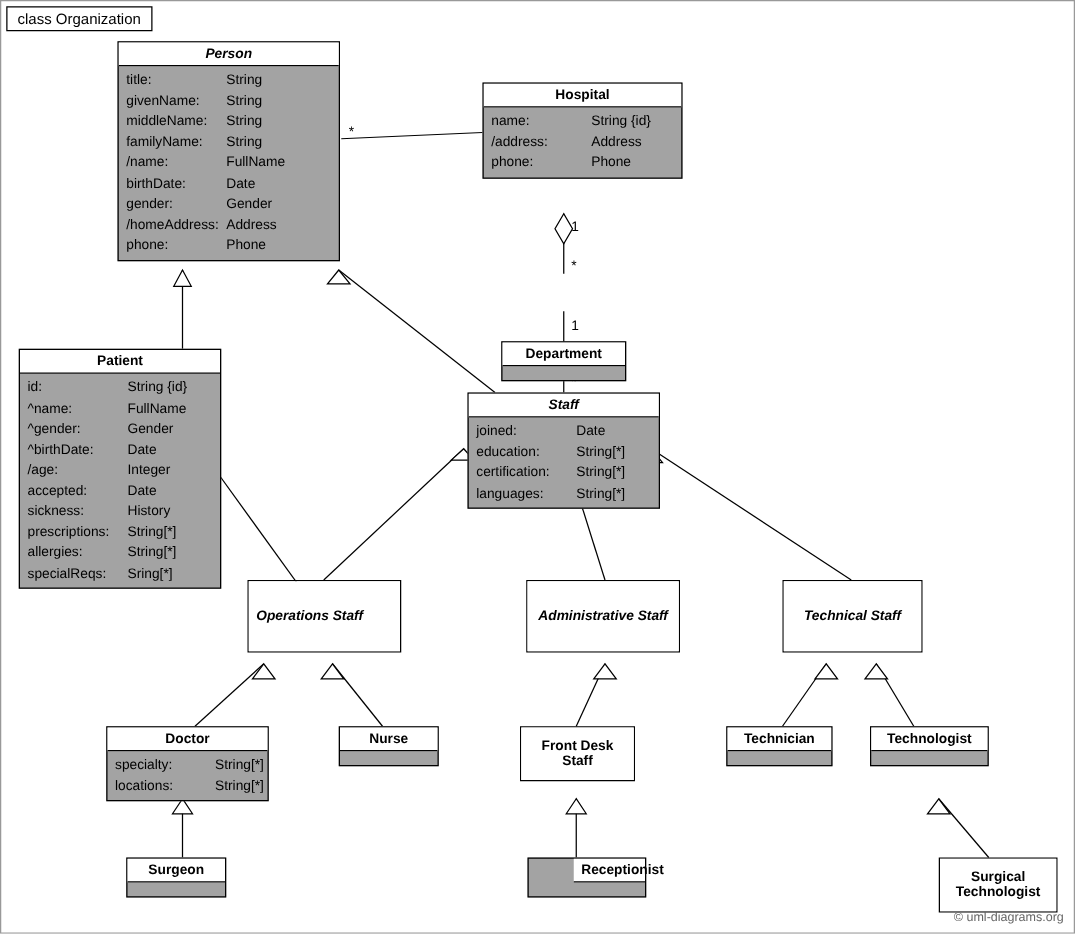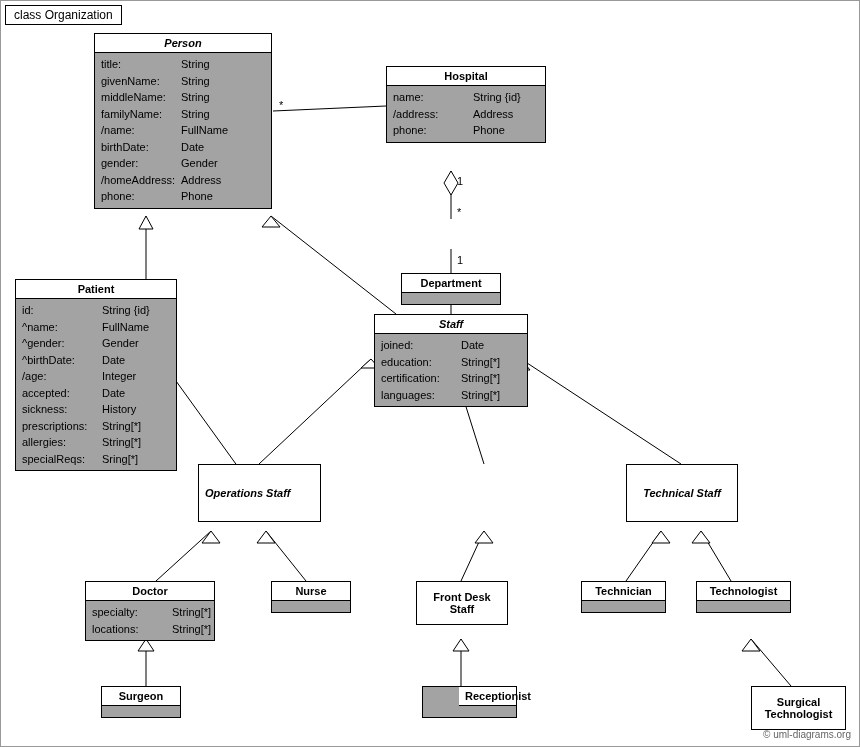--- a/index.html
+++ b/index.html
@@ -282,20 +282,25 @@
         </div>
     </div>
   </div>
 
   <div class="uml-class" style="left:197px; top:463px; width:123px; height:58px;">
     <div class="class-name italic" style="height:100%; display:flex; align-items:center; justify-content:flex-start; border-bottom:none;">
       <em>Operations Staff</em>
     </div>
   </div>
 
+  <div class="uml-class" style="left:420px; top:463px; width:123px; height:58px;">
+    <div class="class-name italic" style="height:100%; display:flex; align-items:center; justify-content:center; border-bottom:none;">
+      <em>Administrative Staff</em>
+    </div>
+  </div>
 
   <div class="uml-class" style="left:625px; top:463px; width:112px; height:58px;">
     <div class="class-name italic" style="height:100%; display:flex; align-items:center; justify-content:center; border-bottom:none;">
       <em>Technical Staff</em>
     </div>
   </div>
 
   <div class="uml-class" style="left:84px; top:580px; width:130px;">
     <div class="class-name">
       <span>Doctor</span>

